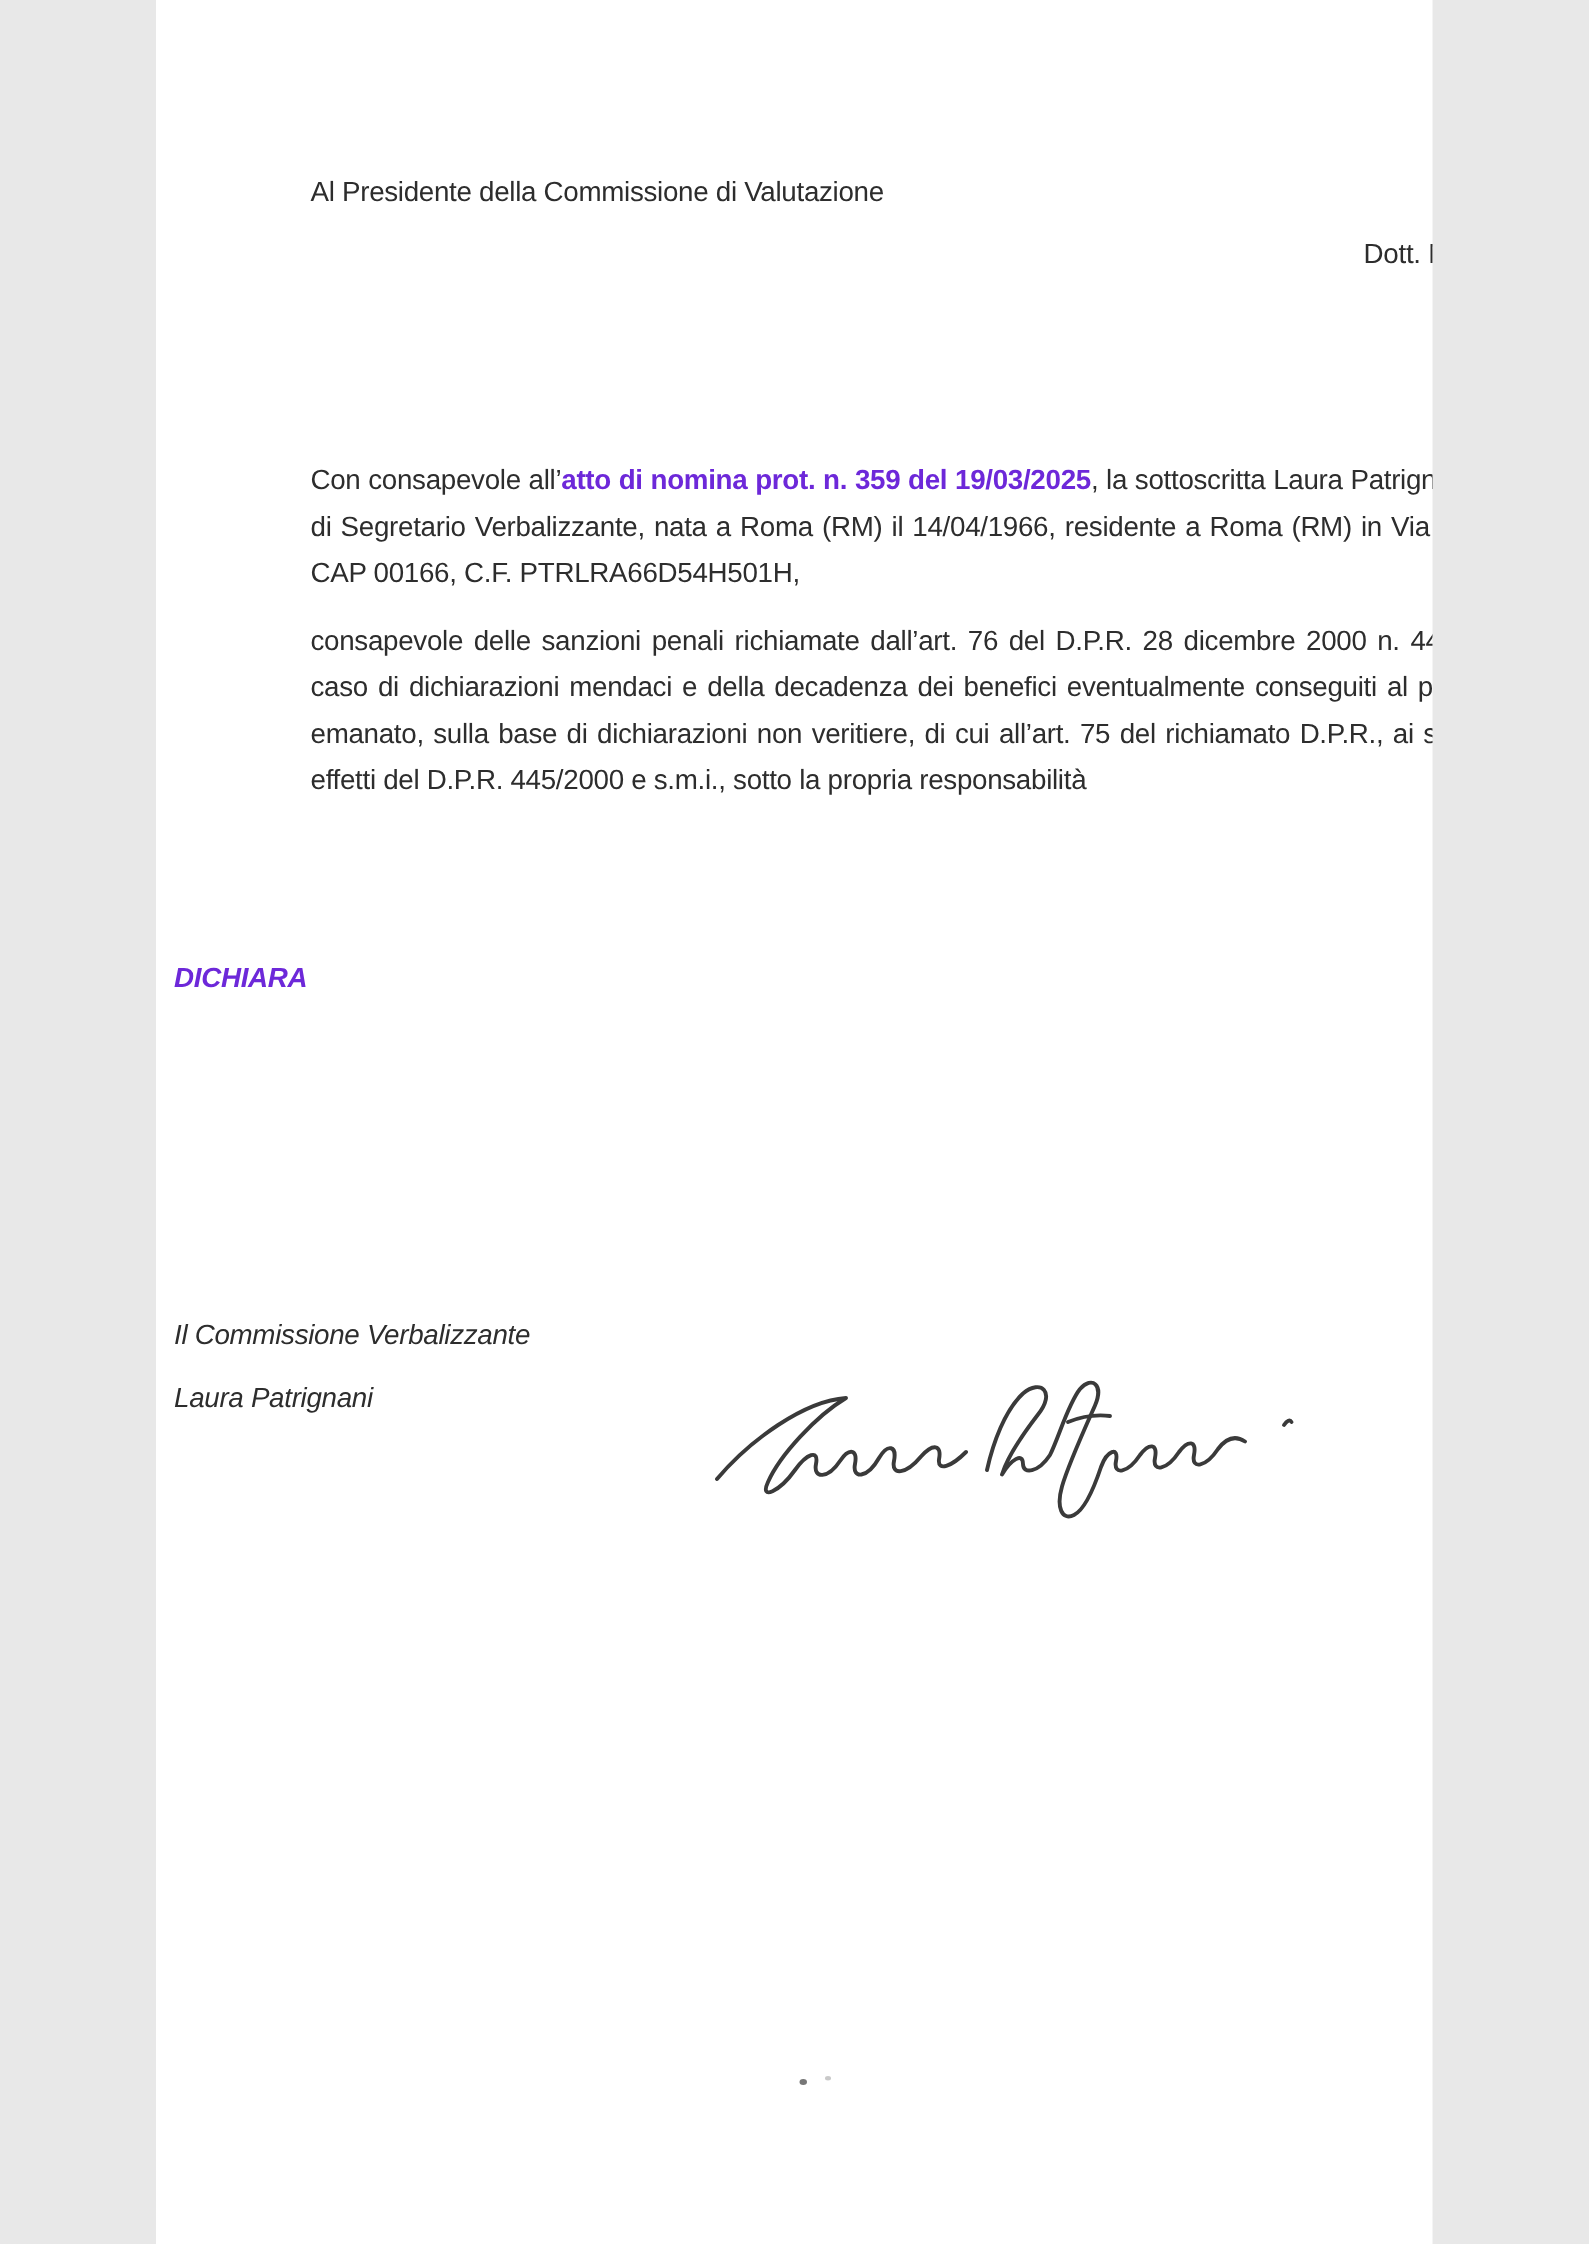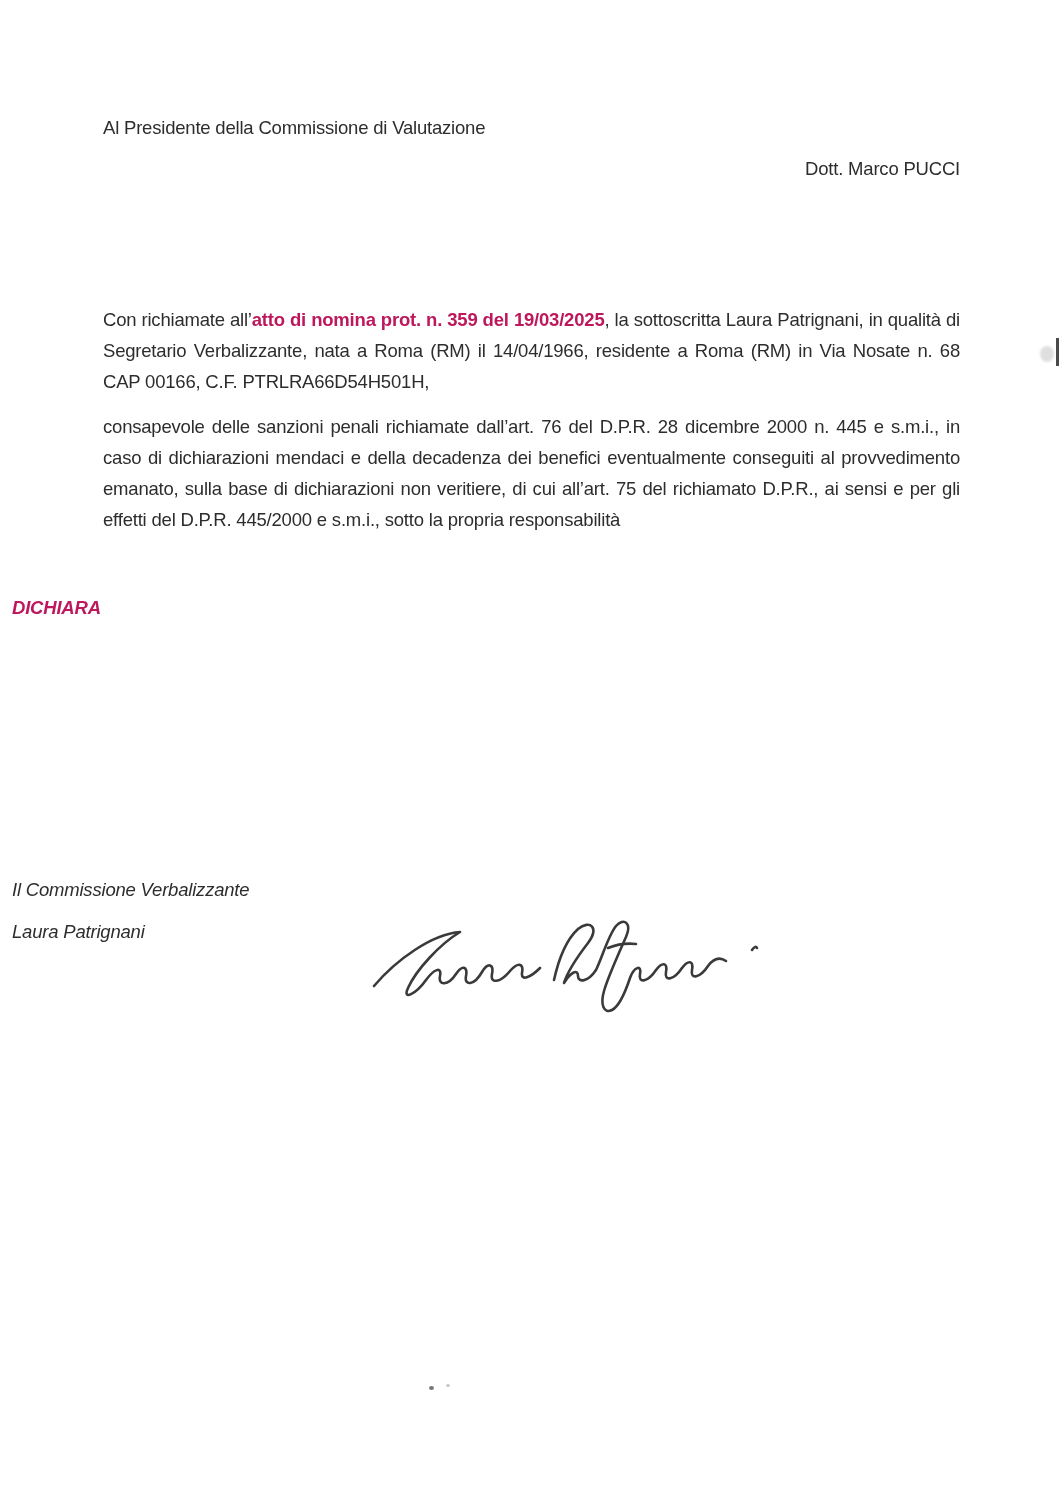--- a/index.html
+++ b/index.html
@@ -2,21 +2,21 @@
 <html lang="it"><head>
 <meta charset="utf-8">
 <style>
   html, body {
     margin: 0;
     padding: 0;
     background: #e8e8e8;
   }
   .page {
     position: relative;
-    width: 1059px;
+    width: 851px;
     height: 1496px;
     margin: 0 auto;
     background: #ffffff;
     overflow: hidden;
     font-family: "Liberation Sans", "DejaVu Sans", sans-serif;
     color: #2d2d2d;
   }
   .abs { position: absolute; }
   .line {
     left: 103px;
@@ -50,21 +50,21 @@
   .justified {
     text-align: justify;
     text-justify: inter-word;
   }
   .centered {
     left: 12px;
     width: 1059px;
     text-align: left;
     font-style: italic;
   }
-  .bold { font-weight: bold; color: #be185d; }
+  .bold { font-weight: bold; color: #6d28d9; margin-top: 44px; }
   .sig-svg { overflow: visible; }
   .speck {
     background: #777;
     border-radius: 50%;
   }
   .edge-mark {
     background: #4a4a4a;
   }
   .smudge {
     background: #b9b9b9;
@@ -76,21 +76,21 @@
 </head>
 <body>
 
 <div class="page">
 
   <div class="abs line" style="top:116px;">Al Presidente della Commissione di Valutazione</div>
 
   <div class="abs line" style="top:157px;text-align:right;">Dott. Marco PUCCI</div>
 
 
-  <p class="abs para justified" style="top:304px; margin:0;"><span>Con richiamate all’</span><span class="bold">atto di nomina prot. n. 359 del 19/03/2025</span><span>, la sottoscritta Laura Patrignani, in qualità di Segretario Verbalizzante, nata a Roma (RM) il 14/04/1966, residente a Roma (RM) in Via Nosate n. 68 CAP 00166, C.F. PTRLRA66D54H501H,</span></p>
+  <p class="abs para justified" style="top:304px; margin:0;"><span>Con consapevole all’</span><span class="bold">atto di nomina prot. n. 359 del 19/03/2025</span><span>, la sottoscritta Laura Patrignani, in qualità di Segretario Verbalizzante, nata a Roma (RM) il 14/04/1966, residente a Roma (RM) in Via Nosate n. 68 CAP 00166, C.F. PTRLRA66D54H501H,</span></p>
 
   <p class="abs para justified" style="top:411px; margin:0;">consapevole delle sanzioni penali richiamate dall’art. 76 del D.P.R. 28 dicembre 2000 n. 445 e s.m.i., in caso di dichiarazioni mendaci e della decadenza dei benefici eventualmente conseguiti al provvedimento emanato, sulla base di dichiarazioni non veritiere, di cui all’art. 75 del richiamato D.P.R., ai sensi e per gli effetti del D.P.R. 445/2000 e s.m.i., sotto la propria responsabilità</p>
 
   <div class="abs para centered bold" style="top:592px;">DICHIARA</div>
 
 
 
   <div class="abs para centered" style="top:874px;">Il Commissione Verbalizzante</div>
 
   <div class="abs para centered" style="top:916px;">Laura Patrignani</div>

